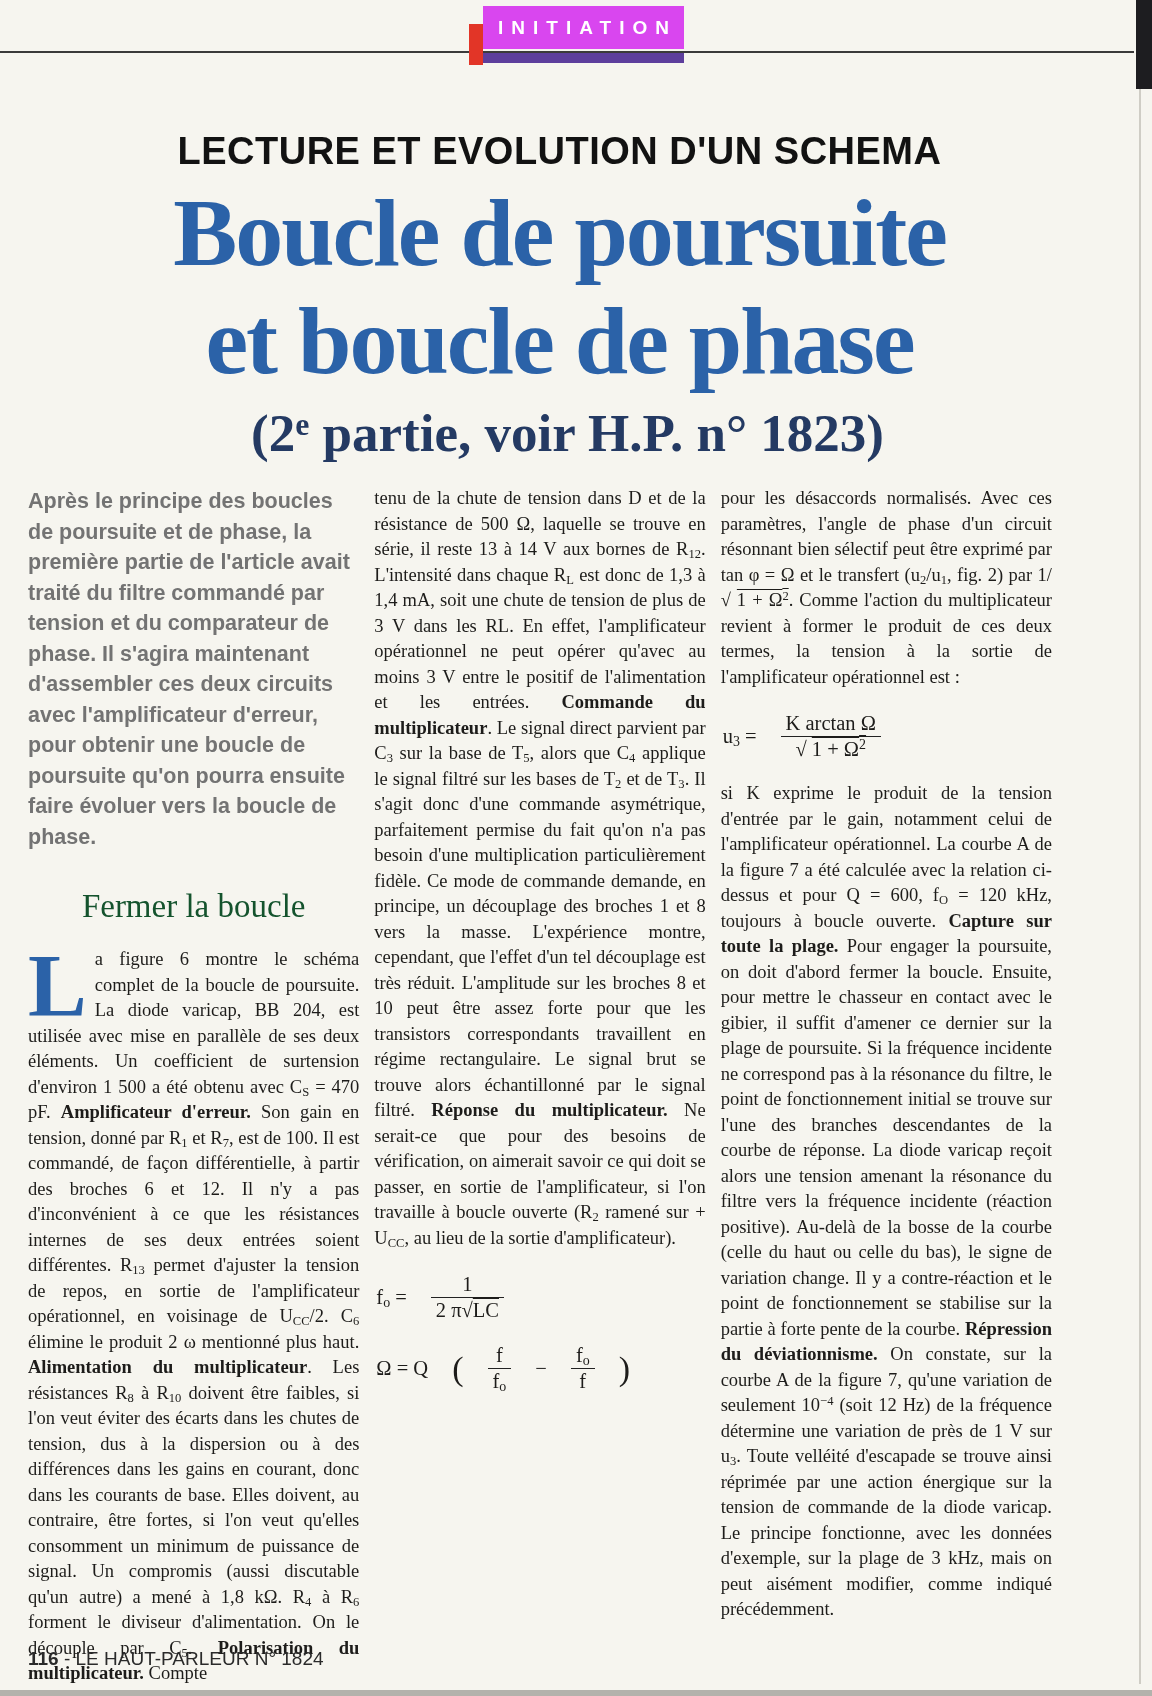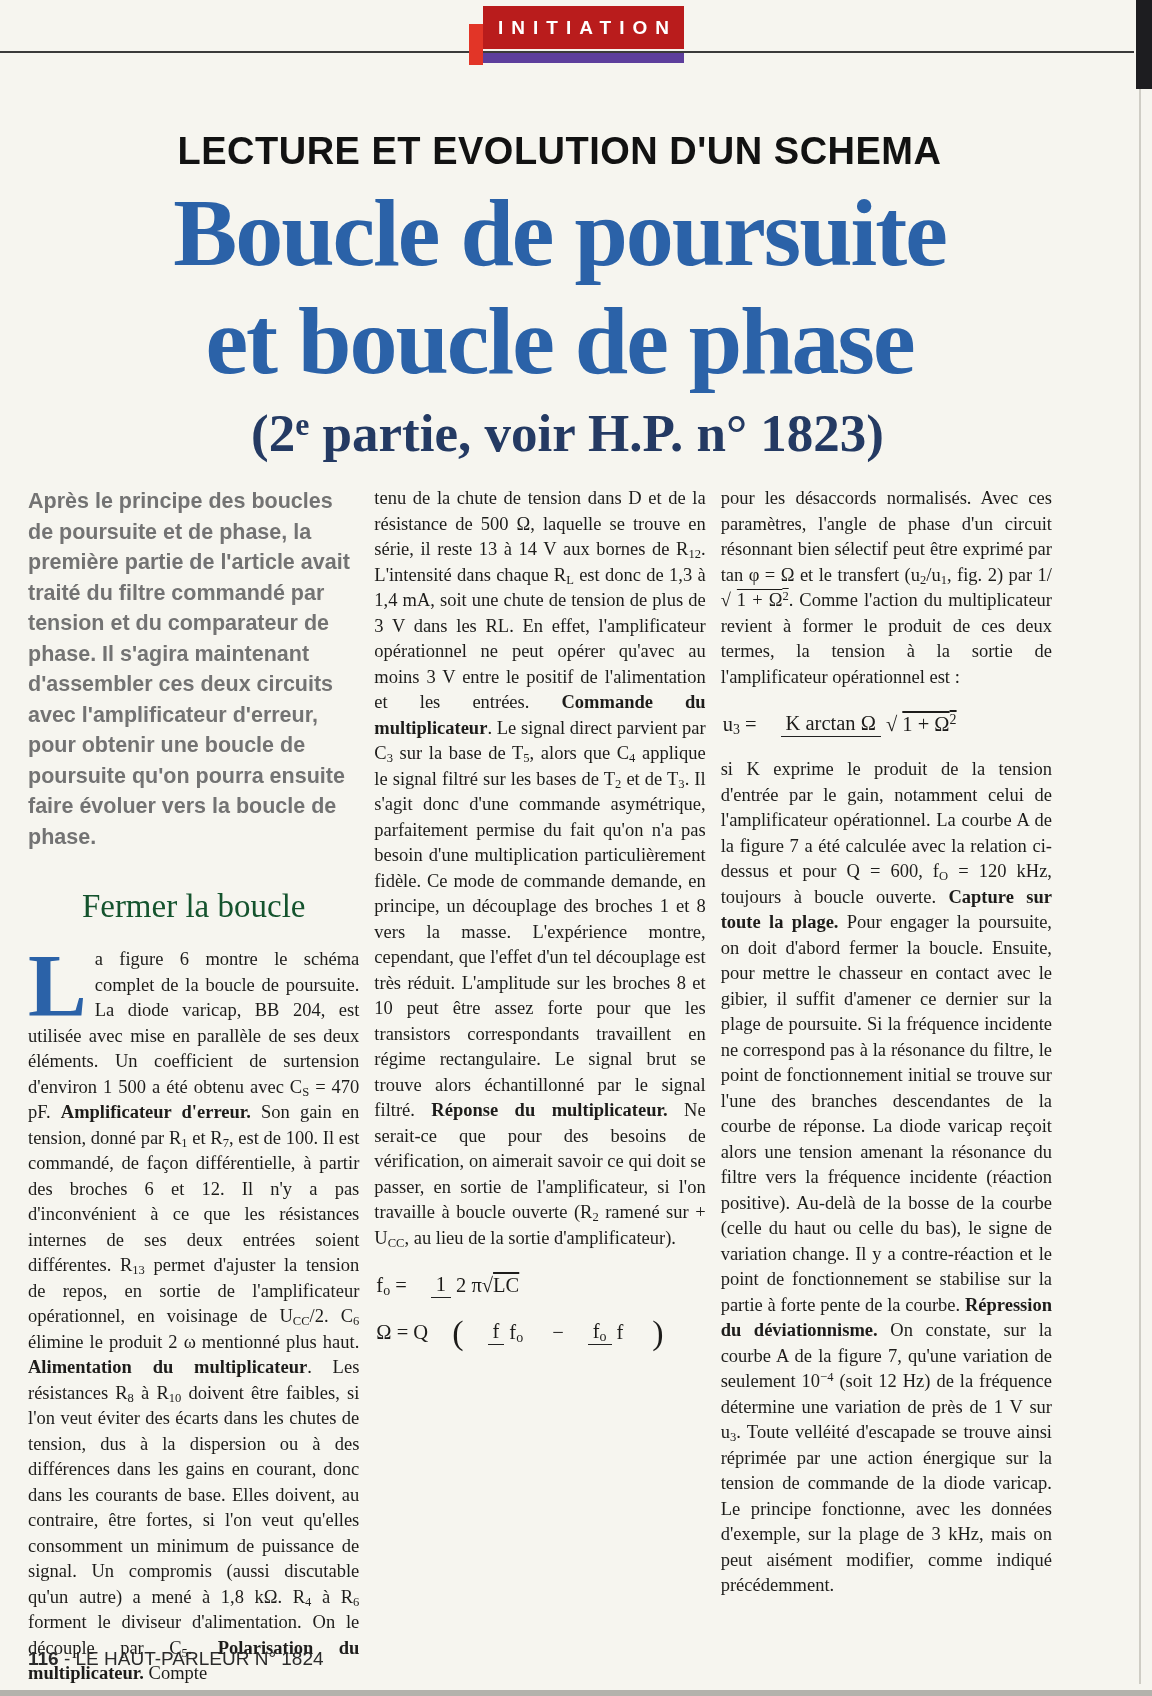--- a/index.html
+++ b/index.html
@@ -8,21 +8,21 @@
     background:#f6f5ef;
     font-family:"Liberation Serif","DejaVu Serif",serif;
     color:#1d1c1a;
   }
   
   .head-rule{position:absolute;left:0;top:51px;width:1134px;height:2px;background:#3a3a3a;}
   .corner-bar{position:absolute;right:0;top:0;width:16px;height:89px;background:#1d1d20;}
   .edge-shadow{position:absolute;right:11px;top:89px;width:2px;height:1595px;background:#cfcdc5;}
   .badge{
     position:absolute;left:483px;top:6px;width:201px;height:43px;
-    background:#b91c1c;color:#fff;display:flex;align-items:center;justify-content:center;
+    background:#d946ef;color:#fff;display:flex;align-items:center;justify-content:center;
     font-family:"Liberation Sans","DejaVu Sans",sans-serif;font-weight:bold;
     font-size:19px;letter-spacing:8px;padding-left:8px;box-sizing:border-box;
   }
   .badge-red{position:absolute;left:469px;top:24px;width:14px;height:41px;background:#e23527;}
   .badge-purple{position:absolute;left:483px;top:53px;width:201px;height:10px;background:#5d3e9c;}
   
   .titles{position:absolute;left:0;top:130px;width:1119px;text-align:center;}
   .kicker{
     font-family:"Liberation Sans","DejaVu Sans",sans-serif;font-weight:bold;
     font-size:38px;letter-spacing:0.5px;color:#121212;margin-bottom:6px;
@@ -56,21 +56,21 @@
     padding:4px 8px 0 0;
   }
   sub{font-size:68%;vertical-align:-0.2em;line-height:0;}
   sup{font-size:68%;vertical-align:0.5em;line-height:0;}
   .ov{text-decoration:overline;}
   b{font-weight:bold;}
   
   .formula{
     font-size:20.5px;margin:22px 0 20px 2px;display:flex;align-items:center;gap:24px;
   }
-  .frac{display:inline-flex;flex-direction:row;text-align:center;vertical-align:middle;}
+  .frac{display:inline-flex;flex-direction:column;text-align:center;vertical-align:middle;}
   .frac .num{display:block;border-bottom:1.7px solid #222;padding:0 5px 1px 5px;}
   .frac .den{display:block;padding:1px 5px 0 5px;}
   .paren{font-size:34px;font-weight:normal;line-height:0;}
   
   .footer{
     position:absolute;left:28px;top:1648px;
     font-family:"Liberation Sans","DejaVu Sans",sans-serif;font-size:19px;color:#2a2a2a;
   }
   .footer .num{font-weight:bold;}
   .bottom-strip{position:absolute;left:0;bottom:0;width:1152px;height:6px;background:#b3b2ac;}

